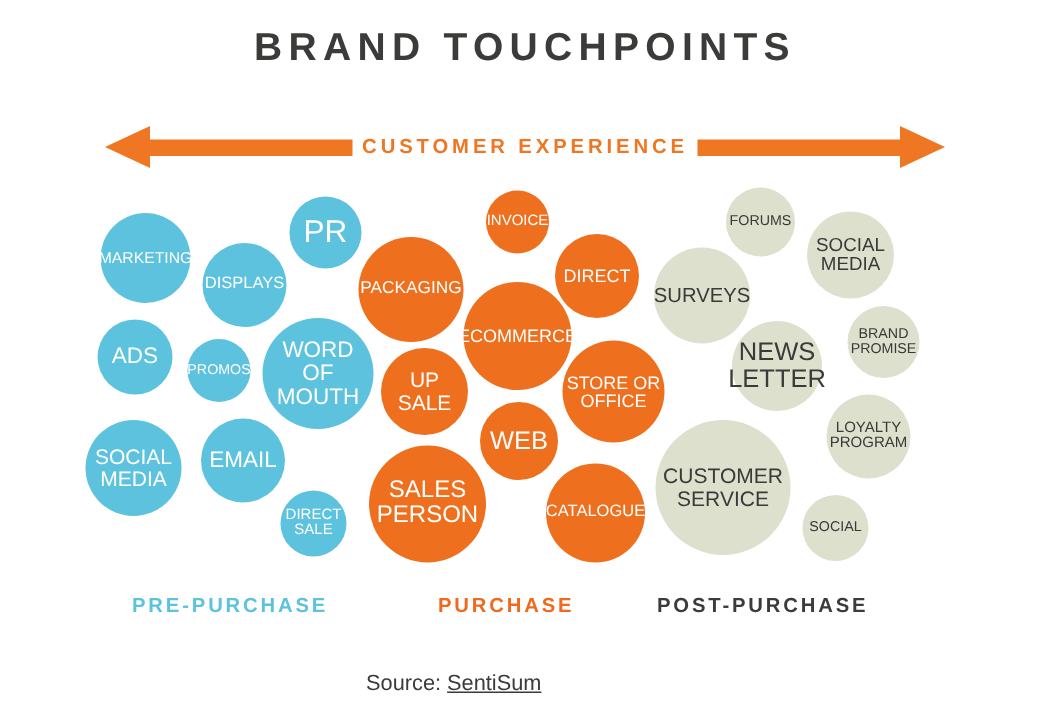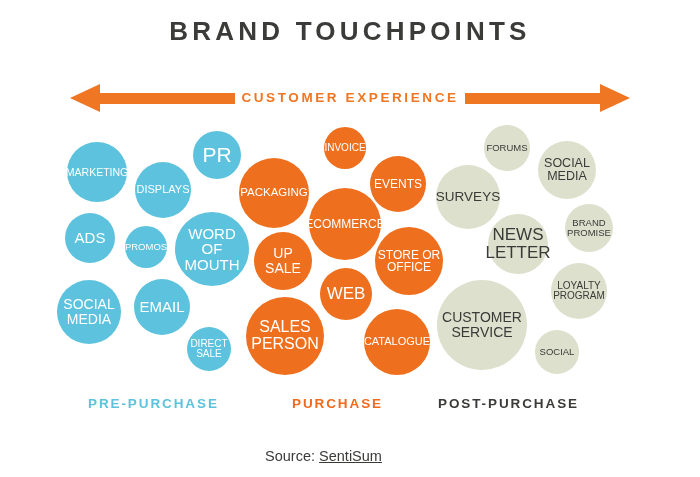--- a/index.html
+++ b/index.html
@@ -123,21 +123,20 @@
   
   #source-line {
     position: absolute;
     left: 0;
     top: 448px;
     width: 605px;
     text-align: center;
     font-size: 14.5px;
     color: #3b3b39;
     font-family: "Liberation Sans", sans-serif;
-    padding-left: 21px;
   }
   #source-link {
     color: #3b3b39;
     text-decoration: underline;
   }
 </style>
 </head>
 <body>
 
 <div id="page">
@@ -180,21 +179,21 @@
       <div class="bubble blue" style="left: 187px; top: 327px; width: 44px; height: 44px; font-size: 10px;">
         <span>DIRECT SALE</span>
       </div>
       <div class="bubble orange" style="left: 324px; top: 127px; width: 42px; height: 42px; font-size: 10px;">
         <span>INVOICE</span>
       </div>
       <div class="bubble orange" style="left: 239px; top: 158px; width: 70px; height: 70px; font-size: 11.5px;">
         <span>PACKAGING</span>
       </div>
       <div class="bubble orange" style="left: 370px; top: 156px; width: 56px; height: 56px; font-size: 12px;">
-        <span>EVENTS</span>
+        <span>DIRECT</span>
       </div>
       <div class="bubble orange" style="left: 309px; top: 188px; width: 72px; height: 72px; font-size: 12px;">
         <span>ECOMMERCE</span>
       </div>
       <div class="bubble orange" style="left: 254px; top: 232px; width: 58px; height: 58px; font-size: 14px;">
         <span>UP SALE</span>
       </div>
       <div class="bubble orange" style="left: 375px; top: 227px; width: 68px; height: 68px; font-size: 12px;">
         <span>STORE OR OFFICE</span>
       </div>

